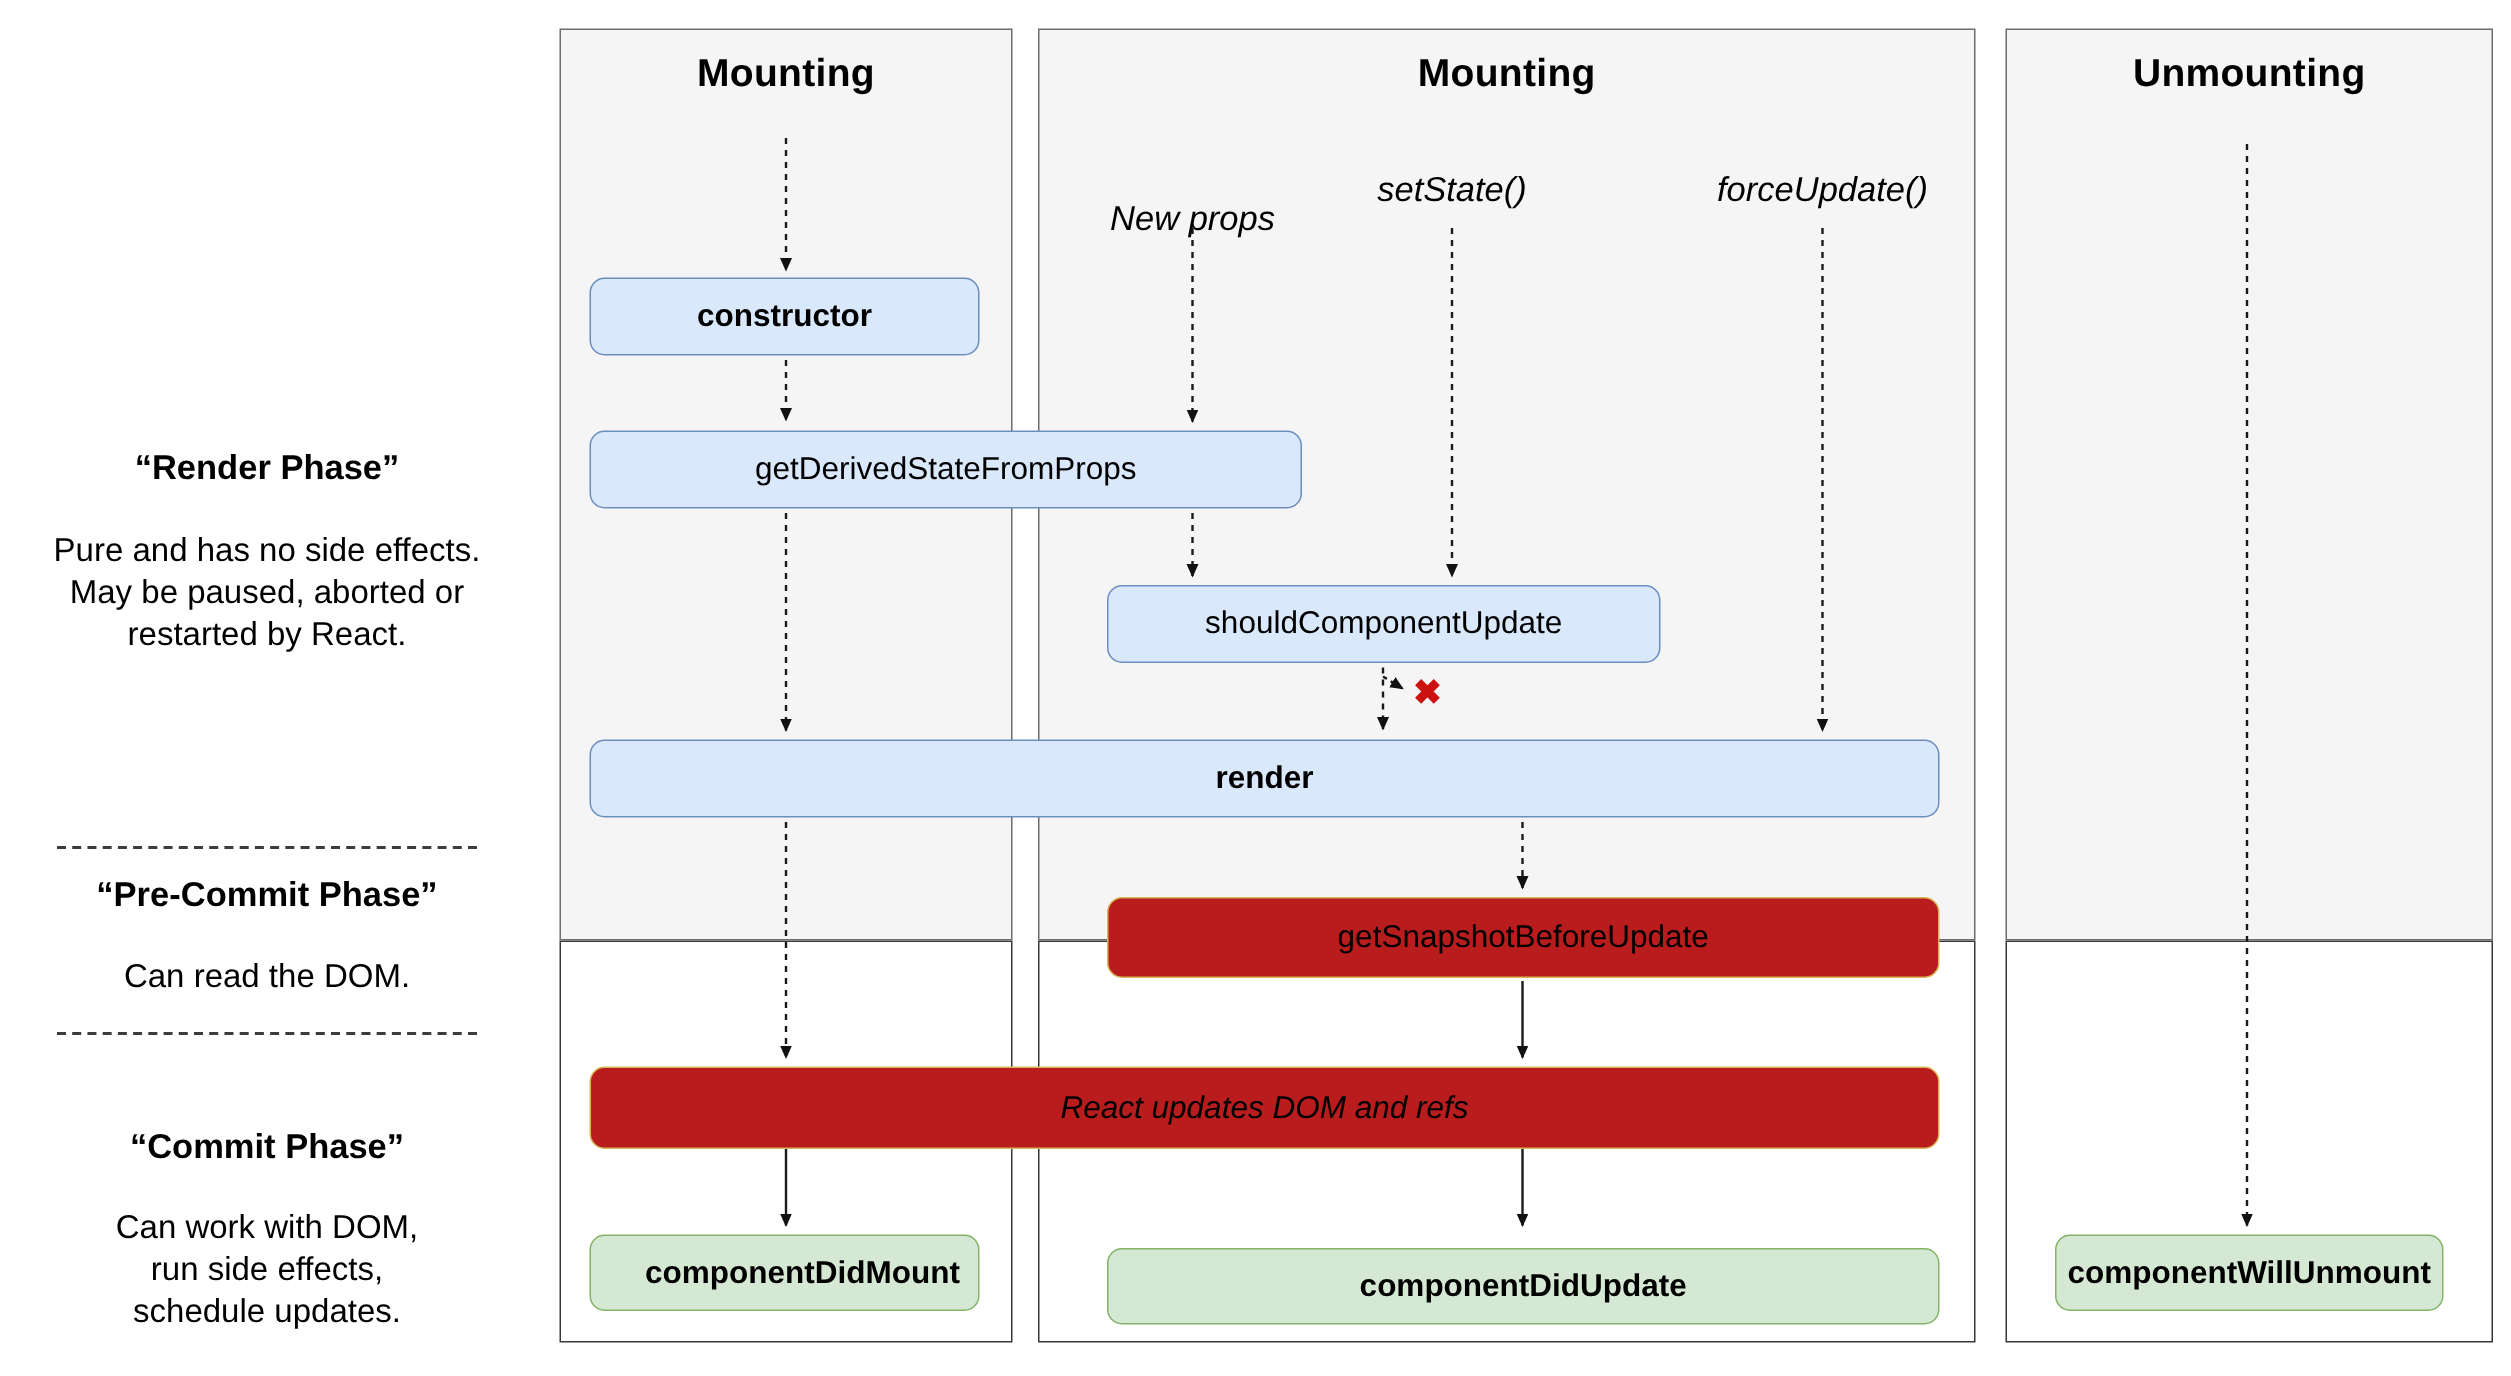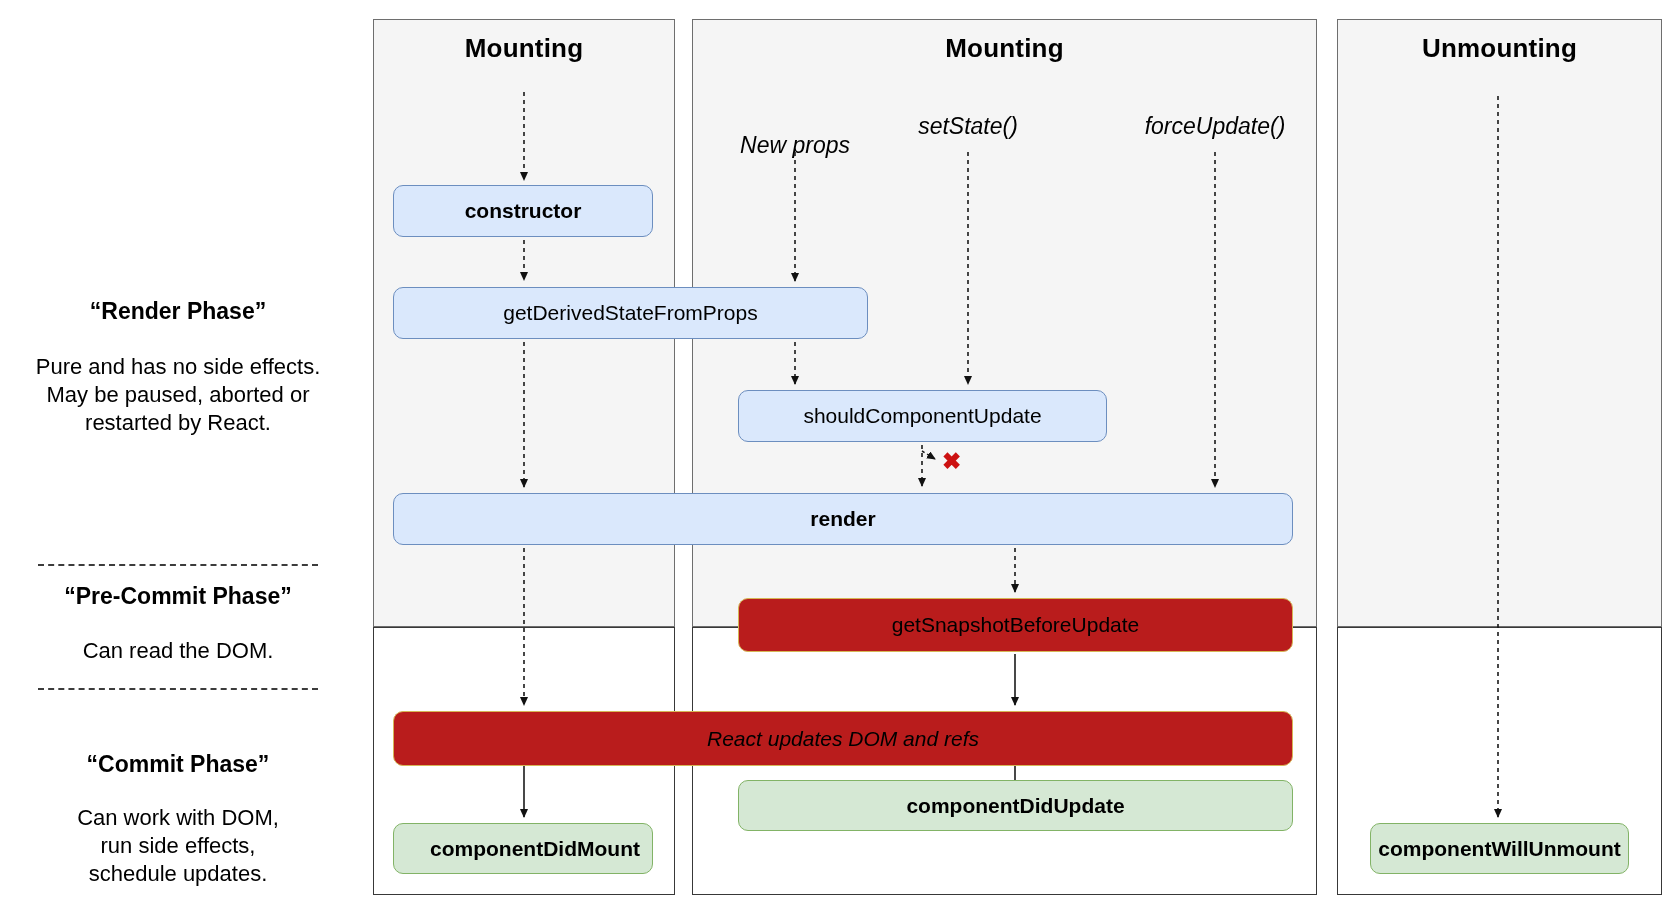--- a/index.html
+++ b/index.html
@@ -100,21 +100,21 @@
     </g>
   </svg>
 
   <div class="abs box blue" style="left:393px; top:287px; width:475px; height:52px;">getDerivedStateFromProps</div>
   <div class="abs box blue bold" style="left:393px; top:185px; width:260px; height:52px;">constructor</div>
   <div class="abs box blue" style="left:738px; top:390px; width:369px; height:52px;">shouldComponentUpdate</div>
   <div class="abs box blue bold" style="left:393px; top:493px; width:900px; height:52px;">render</div>
   <div class="abs box yellow" style="left:738px; top:598px; width:555px; height:54px;">getSnapshotBeforeUpdate</div>
   <div class="abs box yellow ital" style="left:393px; top:711px; width:900px; height:55px;">React updates DOM and refs</div>
   <div class="abs box green bold" style="left:393px; top:823px; width:260px; height:51px;padding-left:24px;">componentDidMount</div>
-  <div class="abs box green bold" style="left:738px; top:780px; width:555px; height:51px;">componentDidUpdate</div>
+  <div class="abs box green bold" style="left:738px; top:832px; width:555px; height:51px;">componentDidUpdate</div>
   <div class="abs box green bold" style="left:1370px; top:823px; width:259px; height:51px;">componentWillUnmount</div>
 
   <div class="abs cross" style="left:942px; top:450px;">✖</div>
 
   <div class="abs side-title" style="top:298px;">“Render Phase”</div>
   <div class="abs side-body" style="top:353px;">
     <div>Pure and has no side effects.</div>
     <div>May be paused, aborted or</div>
     <div>restarted by React.</div>
   </div>

